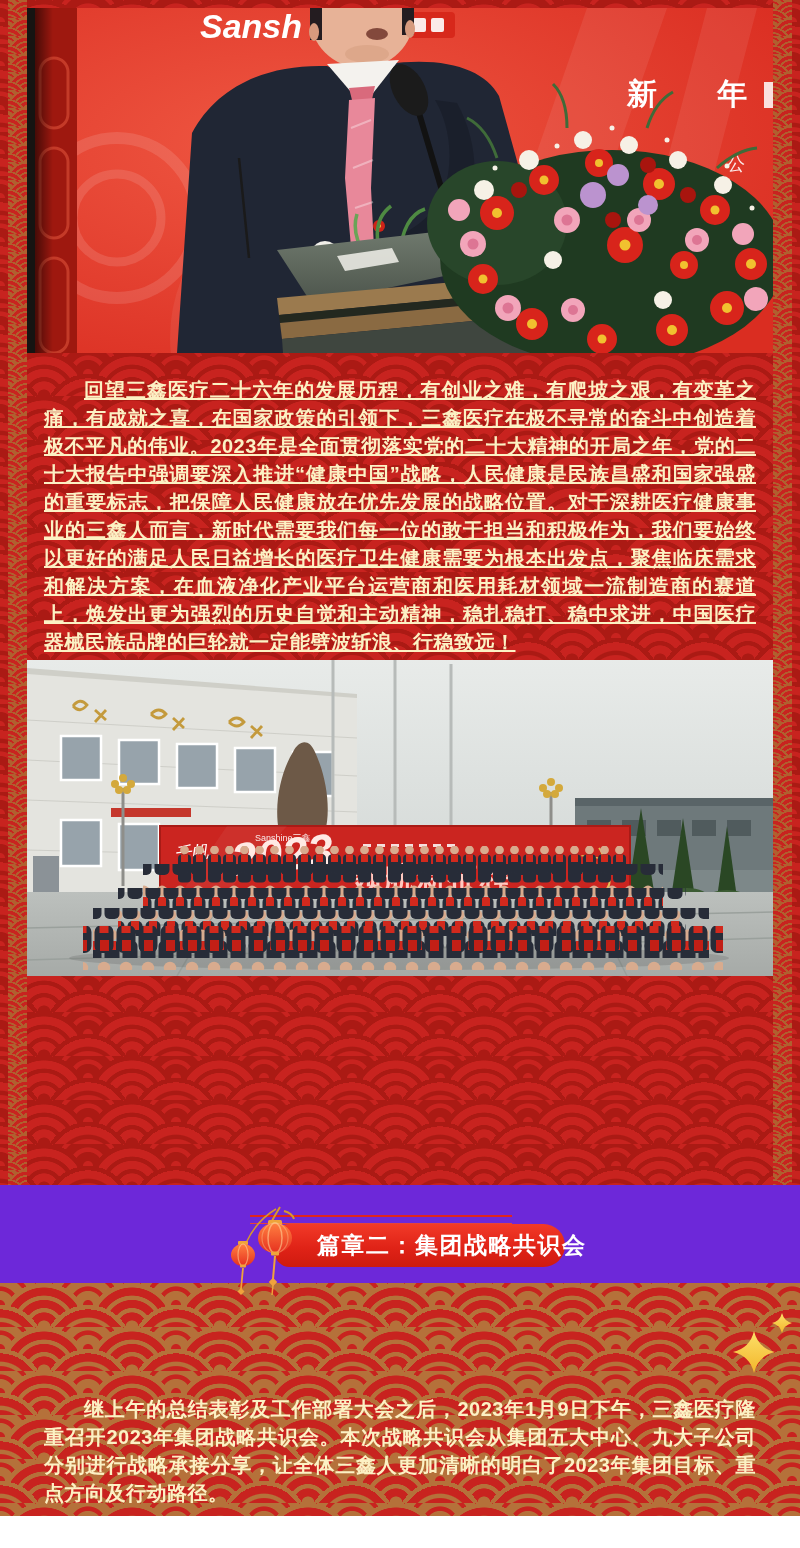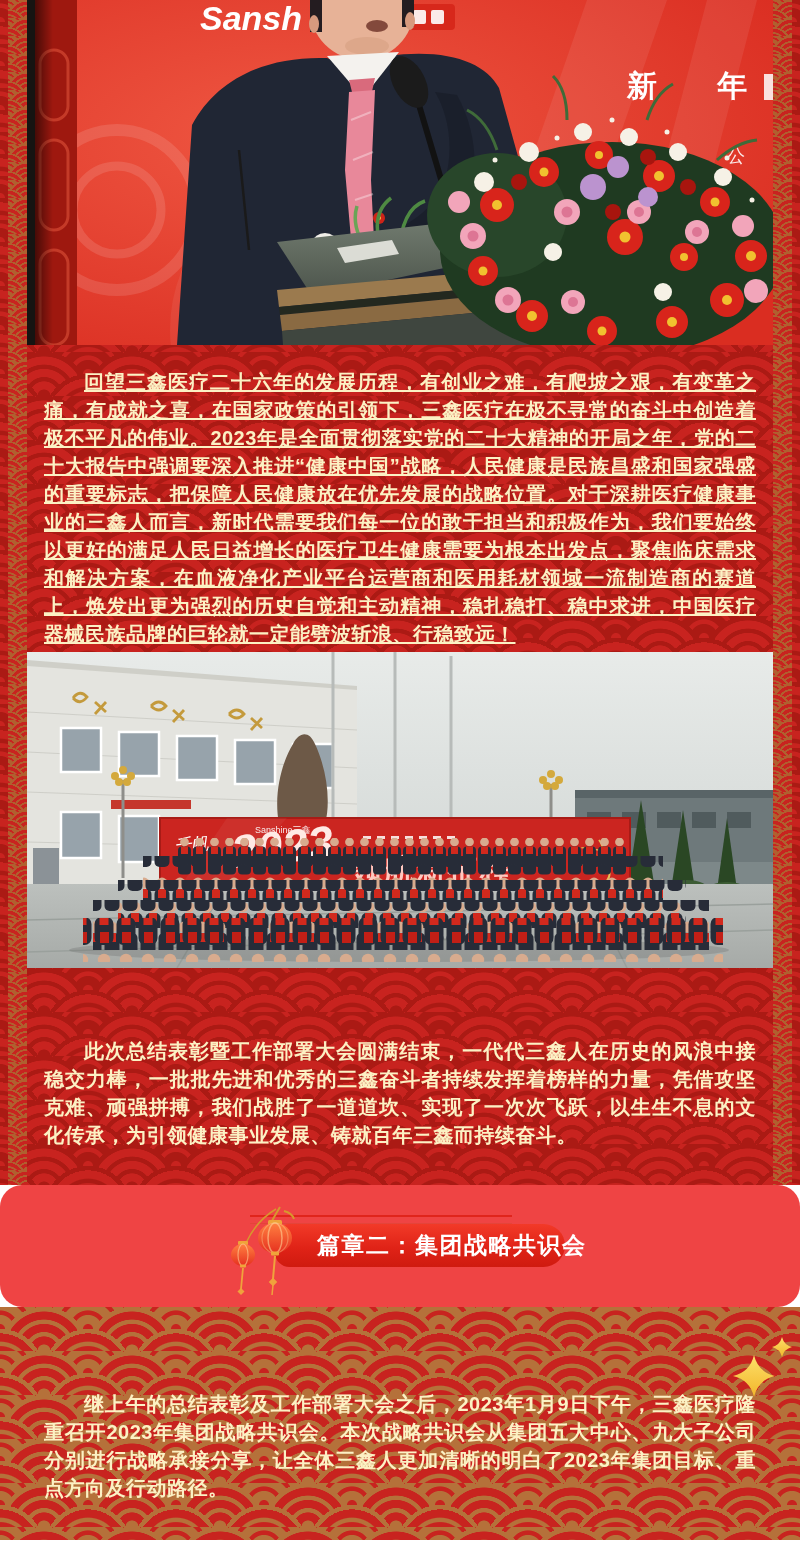--- a/index.html
+++ b/index.html
@@ -11,39 +11,39 @@
   .pat{
     background-color:var(--base);
     background-image:
       radial-gradient(circle at 100% 150%, var(--base) 24%, var(--line) 25%, var(--line) 28%, var(--base) 29%, var(--base) 36%, var(--line) 36%, var(--line) 40%, transparent 40%, transparent),
       radial-gradient(circle at 0 150%, var(--base) 24%, var(--line) 25%, var(--line) 28%, var(--base) 29%, var(--base) 36%, var(--line) 36%, var(--line) 40%, transparent 40%, transparent),
       radial-gradient(circle at 50% 100%, var(--line) 10%, var(--base) 11%, var(--base) 23%, var(--line) 24%, var(--line) 30%, var(--base) 31%, var(--base) 43%, var(--line) 44%, var(--line) 50%, var(--base) 51%, var(--base) 63%, var(--line) 64%, var(--line) 71%, transparent 71%, transparent),
       radial-gradient(circle at 100% 50%, var(--base) 5%, var(--line) 6%, var(--line) 15%, var(--base) 16%, var(--base) 20%, var(--line) 21%, var(--line) 30%, var(--base) 31%, var(--base) 35%, var(--line) 36%, var(--line) 45%, var(--base) 46%, var(--base) 49%, transparent 50%, transparent),
       radial-gradient(circle at 0 50%, var(--base) 5%, var(--line) 6%, var(--line) 15%, var(--base) 16%, var(--base) 20%, var(--line) 21%, var(--line) 30%, var(--base) 31%, var(--base) 35%, var(--line) 36%, var(--line) 45%, var(--base) 46%, var(--base) 49%, transparent 50%, transparent);
   }
   .section-a{--base:#c8231f;--line:#ab1a14;background-size:88px 44px;position:relative;height:1185px;overflow:hidden;}
-  .section-b{--base:#c8231f;--line:#b5713a;background-size:88px 44px;position:relative;height:233px;overflow:hidden;box-sizing:border-box;padding-top:83px;}
+  .section-b{--base:#c8231f;--line:#b5713a;background-size:88px 44px;position:relative;height:233px;overflow:hidden;box-sizing:border-box;padding-top:112px;}
   .frame-strip{--base:#c8231f;--line:#b0602f;background-size:36px 18px;position:absolute;top:0;bottom:0;width:19px;z-index:3;}
   .frame-strip.left{left:8px;}
   .frame-strip.right{right:8px;}
 
-  .photo{margin:0 27px;line-height:0;position:relative;z-index:2;}
+  .photo{margin:8px 27px;line-height:0;position:relative;z-index:2;}
   .photo svg{display:block;width:746px;}
 
   .para{
     position:relative;z-index:2;
     color:#fcf1c4;font-weight:bold;font-size:20px;line-height:28px;
     letter-spacing:.5px;text-align:justify;text-indent:2em;margin:0 44px;
   }
   .para-1{margin-top:23px;text-decoration:underline;}
   .photo-2{margin-top:4px;}
   .para-2{margin-top:69px;}
 
   
-  .white-band{position:relative;height:122px;background:#ef4444;border-radius:22px;}
+  .white-band{position:relative;height:98px;background:#6d28d9;}
   .badge-lines{
     position:absolute;left:250px;top:30px;width:262px;height:6px;
     border-top:2px solid #e0251c;border-bottom:1px solid #e4443a;
   }
   .badge-pill{
     position:absolute;left:275px;top:39px;width:290px;height:43px;
     border-radius:16px 24px 24px 16px;
     background:linear-gradient(180deg,#f23a28 0%,#e02317 55%,#cf1a0f 100%);
     color:#ffffff;font-size:23px;font-weight:bold;letter-spacing:1.5px;
     line-height:43px;text-align:center;box-sizing:border-box;
@@ -403,21 +403,20 @@
               <rect x="82" y="204" width="568" height="48" fill="url(#cM)"></rect>
             </g>
           <g transform="translate(4,44)">
               <rect x="62" y="204" width="616" height="50" fill="url(#cM)"></rect>
             </g>
           <rect x="56" y="266" width="640" height="44" fill="url(#cL)"></rect>
         </g>
       </svg>
     </figure>
 
-    <p class="para para-2">此次总结表彰暨工作部署大会圆满结束，一代代三鑫人在历史的风浪中接稳交力棒，一批批先进和优秀的三鑫奋斗者持续发挥着榜样的力量，凭借攻坚克难、顽强拼搏，我们战胜了一道道坎、实现了一次次飞跃，以生生不息的文化传承，为引领健康事业发展、铸就百年三鑫而持续奋斗。</p>
   </section>
 
   <section class="white-band">
     <div class="badge-lines"></div>
     <div class="badge-pill">
       <span>篇章二：集团战略共识会</span>
     </div>
     <svg class="lanterns" viewBox="0 0 80 95">
       <defs>
         <linearGradient id="lg" x1="0" y1="0" x2="0" y2="1">

